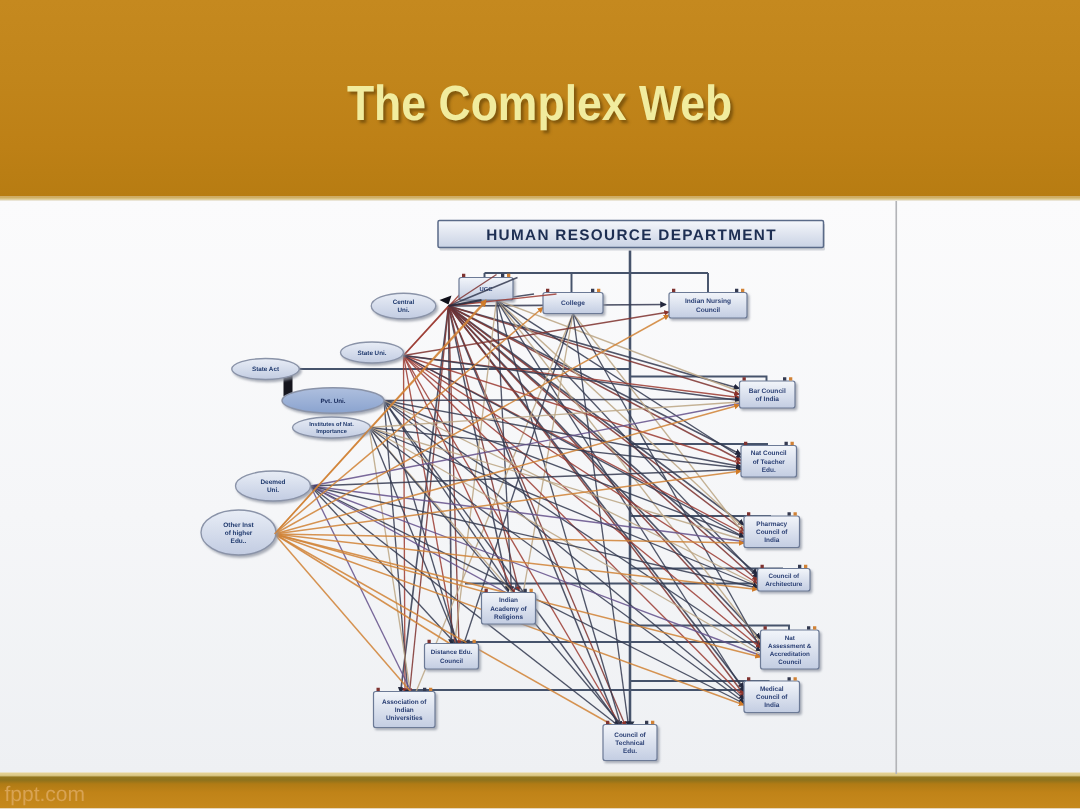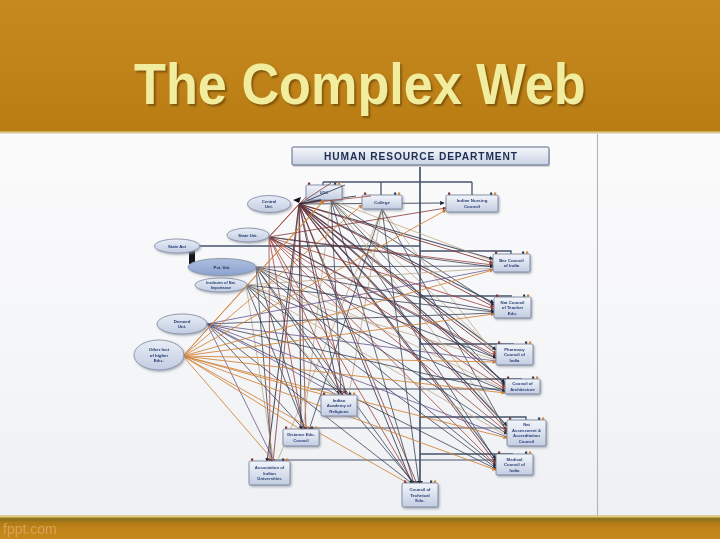--- a/index.html
+++ b/index.html
@@ -3,21 +3,21 @@
 <meta charset="utf-8">
 <style>
 html,body{margin:0;padding:0;}
 body{width:720px;height:539px;position:relative;overflow:hidden;
   font-family:"Liberation Sans",sans-serif;background:#f2f3f5;}
 .header{position:absolute;left:0;top:0;width:720px;height:131px;
   background:linear-gradient(180deg,#c5891f 0%,#c1851b 40%,#bd8016 75%,#b77c12 100%);}
 .hedge{position:absolute;left:0;top:131px;width:720px;height:3px;
   background:linear-gradient(180deg,#c9a14b 0%,#ddc98f 60%,#efeff0 100%);}
 .title{position:absolute;left:0;top:50px;width:720px;text-align:center;
-  font-size:58px;font-weight:bold;color:#f1ec9e;
+  font-size:33px;font-weight:bold;color:#f1ec9e;
   text-shadow:2px 2px 2px rgba(70,45,0,0.5);}
 .title span{display:inline-block;transform:scaleX(0.9);transform-origin:50% 50%;}
 .content{position:absolute;left:0;top:134px;width:720px;height:381px;
   background:linear-gradient(180deg,#fbfbfc 0%,#f5f6f8 55%,#eef0f3 100%);}
 .footer{position:absolute;left:0;top:515px;width:720px;height:24px;
   background:linear-gradient(180deg,#e6d395 0%,#dcc987 8%,#93761e 13%,#8e721c 21%,#b07b15 32%,#c08318 55%,#c6891d 100%);}
 .fppt{position:absolute;left:3px;top:521px;font-size:14px;color:#d8a354;}
 svg{position:absolute;left:0;top:0;}
 </style>
 </head>

